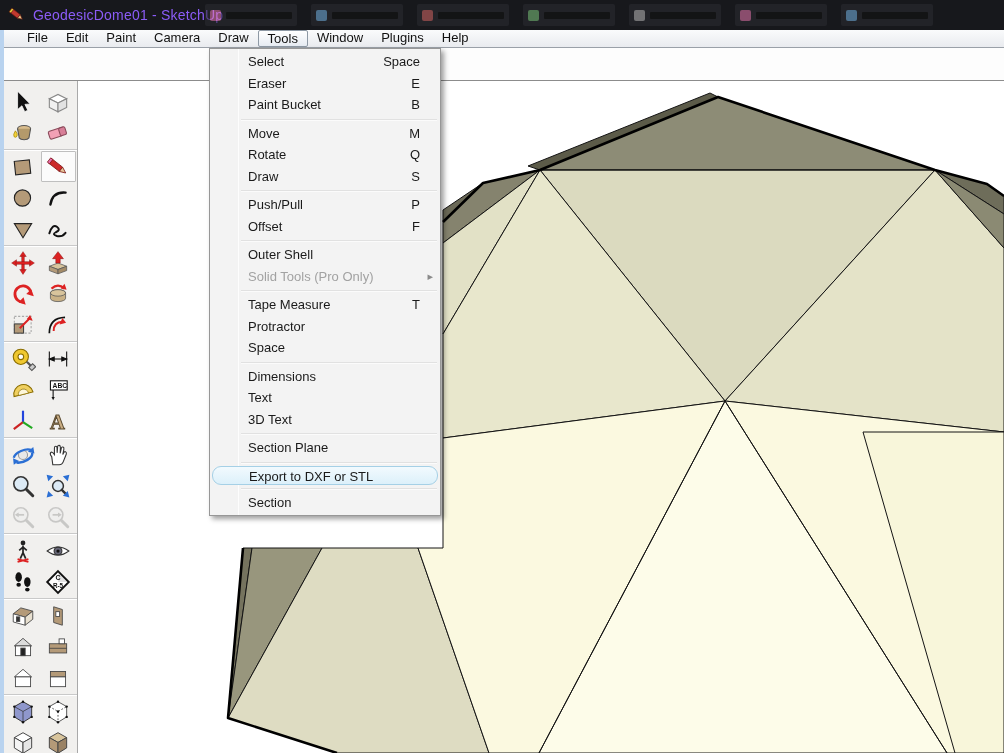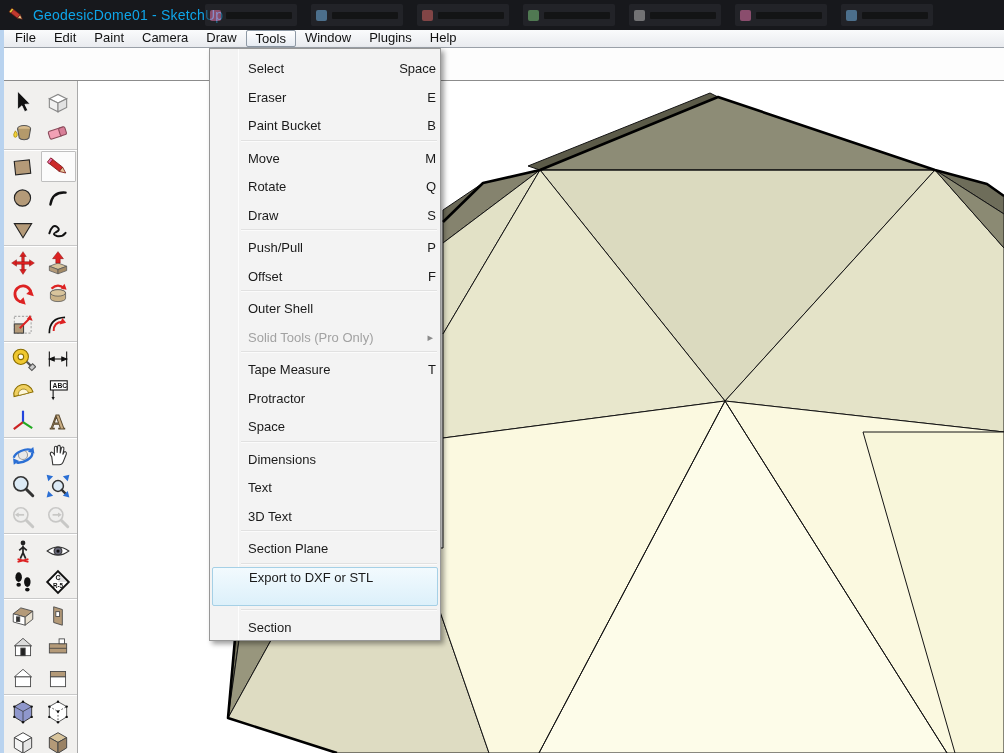--- a/index.html
+++ b/index.html
@@ -3,28 +3,28 @@
 <meta charset="utf-8">
 <style>
   html,body{margin:0;padding:0;background:#3a3a3a;}
   *{box-sizing:border-box;}
   body{font-family:"Liberation Sans","DejaVu Sans",sans-serif;}
   #window{position:relative;width:1004px;height:753px;overflow:hidden;background:#fff;}
 
   
   #titlebar{position:absolute;left:0;top:0;width:1004px;height:30px;background:#17181c;display:flex;align-items:center;}
   #app-icon{width:18px;height:18px;margin:0 7px 0 8px;flex:0 0 auto;}
-  #window-title{color:#0ea5e9;font-size:14px;letter-spacing:.2px;}
+  #window-title{color:#8b5cf6;font-size:14px;letter-spacing:.2px;}
   #ghost-row{position:absolute;left:205px;top:4px;height:22px;display:flex;gap:14px;opacity:.55;}
   .ghost{width:92px;height:22px;background:#2c2d33;border-radius:2px;display:flex;align-items:center;padding:0 5px;gap:5px;}
   .ghost .sq{width:11px;height:11px;border-radius:2px;flex:0 0 auto;}
   .ghost .bar{height:7px;flex:1;background:#111;border-radius:1px;}
 
   
-  #menubar{position:absolute;left:0;top:30px;width:1004px;height:18px;background:linear-gradient(#fafbfc,#e9ebef);border-bottom:1px solid #9aa0a8;display:flex;align-items:center;padding-left:6px;}
+  #menubar{position:absolute;left:0;top:30px;width:1004px;height:18px;background:linear-gradient(#fafbfc,#e9ebef);border-bottom:1px solid #9aa0a8;display:flex;align-items:center;padding-left:18px;}
   .menu-item{font-size:13px;color:#111;padding:0 9px;line-height:16px;height:17px;}
   .menu-item.active{border:1px solid #8e99a5;border-radius:2px;background:linear-gradient(#ffffff,#e6ebf2);}
 
   
   #hstrip{position:absolute;left:4px;top:48px;width:1000px;height:33px;background:#fdfdfd;border-bottom:1px solid #8c8c8c;}
   #win-left-border{position:absolute;left:0;top:30px;width:4px;height:723px;background:#b9d3ef;}
 
   
   #left-toolbar{position:absolute;left:4px;top:81px;width:74px;height:672px;background:#f1f0ee;border-right:1px solid #a9a9a9;overflow:hidden;padding-top:4px;}
   .tb-group{padding:1px 0;border-bottom:1px solid #c9c9c9;box-shadow:0 1px 0 #fff;}
@@ -34,25 +34,25 @@
   .tb-btn.active-tool{background:#fbfbfb;border:1px solid #bfbfbf;border-radius:1px;}
   .tb-btn.disabled{opacity:.38;filter:grayscale(1);}
 
   
   #canvas{position:absolute;left:78px;top:81px;width:926px;height:672px;background:#fff;overflow:hidden;}
   #model-svg{position:absolute;left:-78px;top:-81px;}
 
   
   #tools-menu{position:absolute;left:209px;top:48px;width:232px;background:#f3f3f3;border:1px solid #979797;box-shadow:3px 3px 5px rgba(0,0,0,.38);padding:2px 0;z-index:50;}
   #tools-menu .gutter-line{position:absolute;left:28px;top:0;bottom:0;width:1px;background:#e2e2e2;border-right:1px solid #fdfdfd;}
-  .mi{position:relative;height:21.5px;line-height:21.5px;font-size:13px;color:#1a1a1a;padding:0 4px 0 38px;display:flex;justify-content:space-between;white-space:nowrap;margin-top:7px;}
+  .mi{position:relative;height:21.5px;line-height:21.5px;font-size:13px;color:#1a1a1a;padding:0 20px 0 38px;display:flex;justify-content:space-between;white-space:nowrap;}
   .mi .sc{color:#1a1a1a;}
   .mi.disabled, .mi.disabled .sc{color:#a2a2a2;}
   .mi .subarrow{position:absolute;right:7px;top:0;color:#8a8a8a;font-size:11px;}
-  .mi.highlight{background:linear-gradient(#f2fafe,#dcf0fa);border:1px solid #a5d0e6;border-radius:2px;margin:0 2px;padding:0 10px 0 36px;height:39px;line-height:19.5px;}
+  .mi.highlight{background:linear-gradient(#f2fafe,#dcf0fa);border:1px solid #a5d0e6;border-radius:9px;margin:0 2px;padding:0 10px 0 36px;height:19px;line-height:19.5px;}
   .msep{border-top:1px solid #e1e1e1;margin:3px 3px 3px 31px;height:0;box-shadow:0 1px 0 #fbfbfb;}
 </style>
 </head>
 <body>
 
 <div id="window">
 
   <div id="titlebar">
     <svg id="app-icon" viewBox="0 0 24 24">
       <g transform="rotate(38 12 12)">

